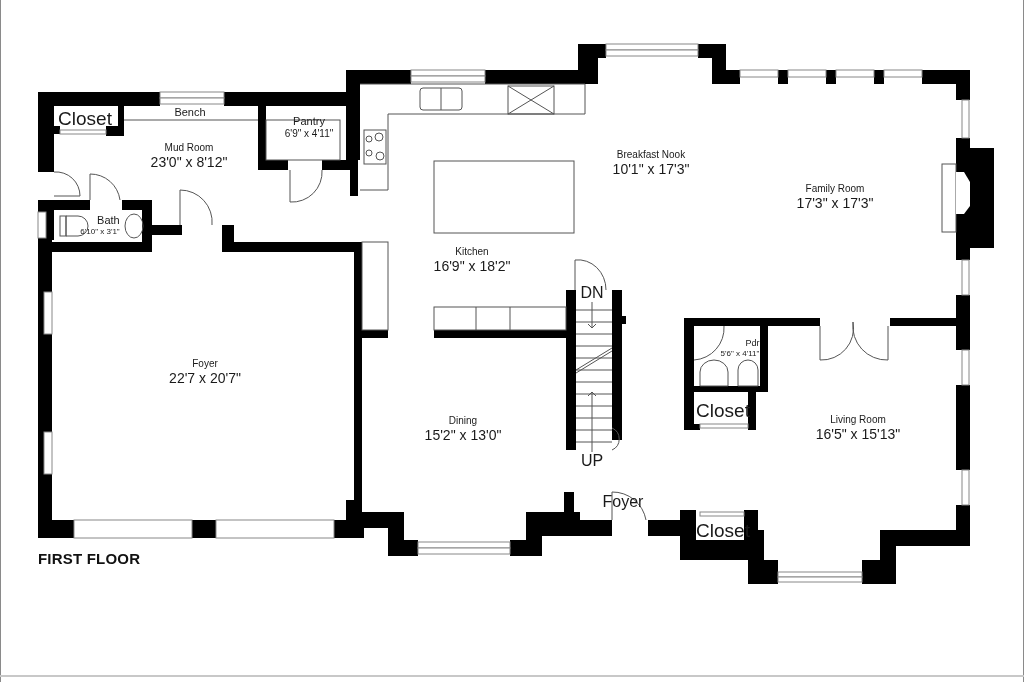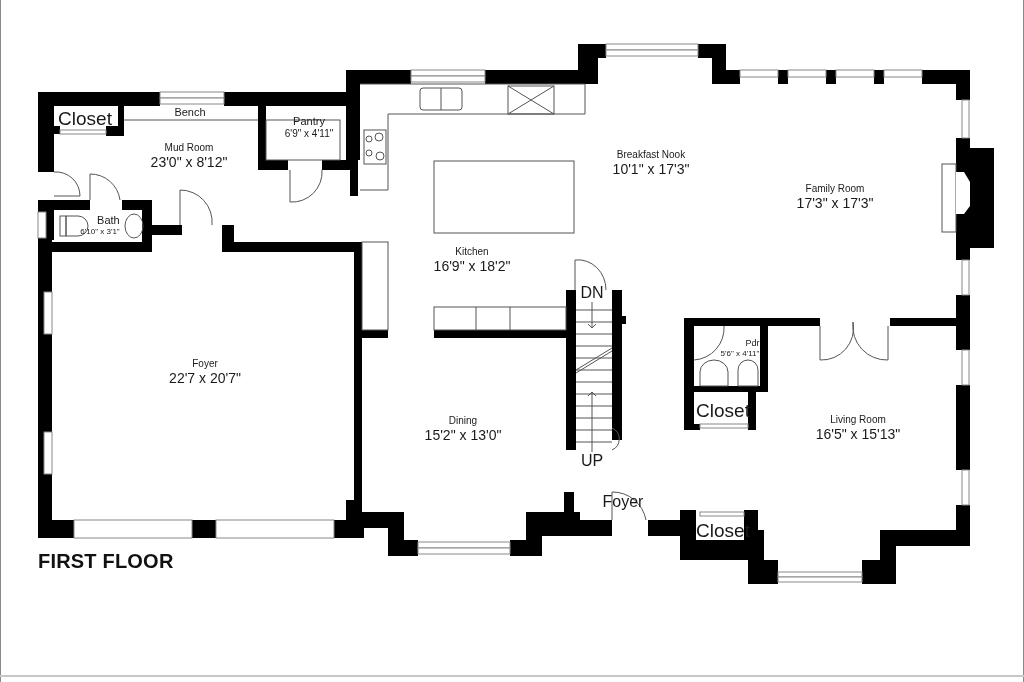--- a/index.html
+++ b/index.html
@@ -11,21 +11,21 @@
   .lbl { position: absolute; text-align: center; color: #1a1a1a; white-space: nowrap; transform: translateX(-50%); line-height: 1.2; }
   .lbl .n { display: block; font-size: 10px; }
   .lbl .d { display: block; font-size: 14px; }
   .lbl.small .n { font-size: 11px; }
   .lbl.small .d { font-size: 10px; }
   .lbl.tiny .n { font-size: 9px; text-align: right; }
   .lbl.tiny .d { font-size: 8px; }
   .plain { position: absolute; color: #1a1a1a; font-size: 16px; white-space: nowrap; transform: translateX(-50%); }
   .plain.big { font-size: 19px; }
   .plain.sm { font-size: 11px; }
-  .floor-title { position: absolute; left: 38px; top: 550px; font-size: 20px; font-weight: bold; color: #111; letter-spacing: 0.2px; }
+  .floor-title { position: absolute; left: 38px; top: 550px; font-size: 15px; font-weight: bold; color: #111; letter-spacing: 0.2px; }
 </style>
 </head>
 <body>
 
 <div class="frame-left"></div>
 <div class="frame-right"></div>
 <div class="frame-bottom"></div>
 
 <svg id="plan" viewBox="0 0 1024 682" xmlns="http://www.w3.org/2000/svg">
   <g fill="#000">

